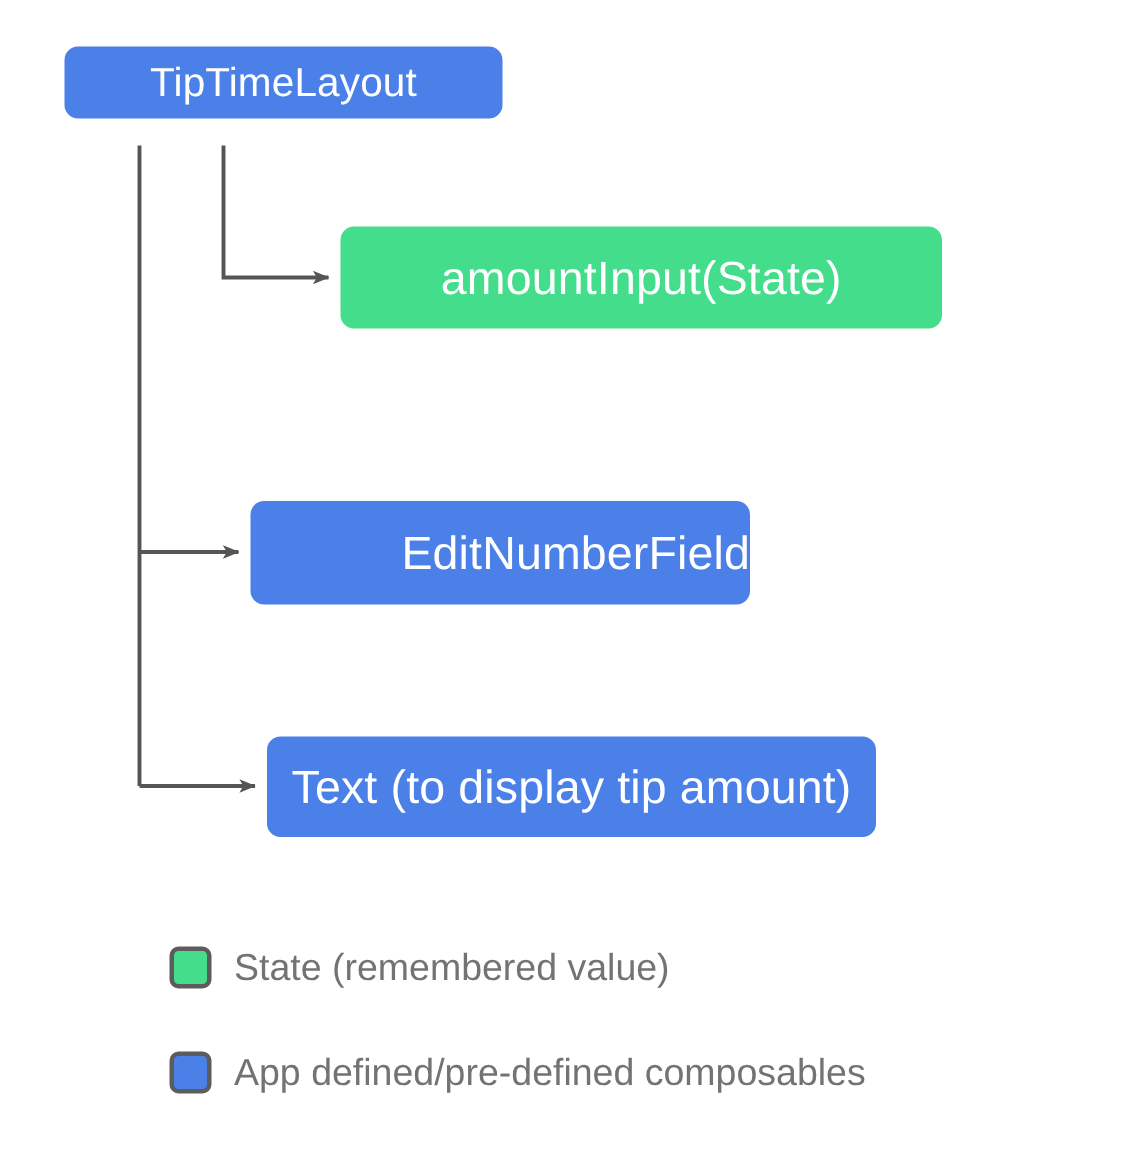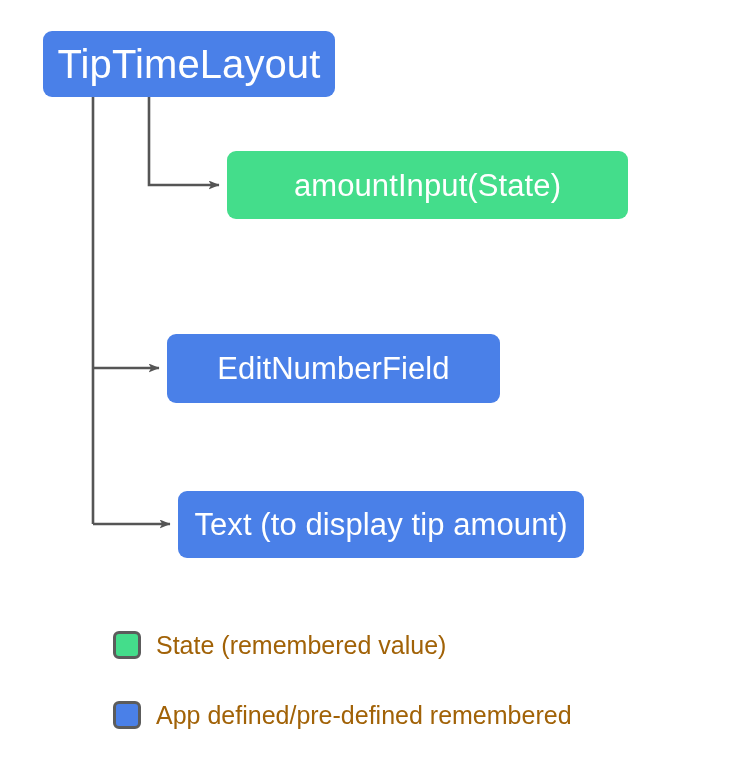--- a/index.html
+++ b/index.html
@@ -45,30 +45,31 @@
     user-select: none;
   }
   .node-label {
     display: block;
     line-height: 1;
   }
   .node-composable { background: #4a80e8; }
   .node-state      { background: #44dd8b; }
 
   #node-tiptimelayout {
-    left: 43px;  top: 31px;  width: 292px; height: 66px;
-    font-size: 40px;
+    left: 43px;  top: 31px;  width: 292px; height: 48px;
+    font-size: 27px;
   }
   #node-amountinput {
     left: 227px; top: 151px; width: 401px; height: 68px;
     font-size: 31px;
   }
   #node-editnumberfield {
     left: 167px; top: 334px; width: 333px; height: 69px;
     font-size: 31px;
+    justify-content: flex-end;
   }
   #node-textdisplay {
     left: 178px; top: 491px; width: 406px; height: 67px;
     font-size: 31px;
   }
 
   
   #legend {
     position: absolute;
     left: 113px;
@@ -85,21 +86,21 @@
     box-sizing: border-box;
     width: 28px;
     height: 28px;
     border: 3px solid #5c5c5c;
     border-radius: 6px;
     flex: 0 0 auto;
   }
   .legend-text {
     margin-left: 15px;
     font-size: 25px;
-    color: #a16207;
+    color: #737373;
     line-height: 1;
     white-space: nowrap;
   }
 </style>
 </head>
 <body>
 
 <div id="canvas">
 
   <svg id="edges" viewBox="0 0 748 769" width="748" height="769" xmlns="http://www.w3.org/2000/svg">
@@ -136,18 +137,18 @@
 
   <div id="legend">
 
     <div class="legend-row">
       <span class="legend-swatch" style="background:#44dd8b;"></span>
       <span class="legend-text">State (remembered value)</span>
     </div>
 
     <div class="legend-row">
       <span class="legend-swatch" style="background:#4a80e8;"></span>
-      <span class="legend-text">App defined/pre-defined remembered</span>
+      <span class="legend-text">App defined/pre-defined composables</span>
     </div>
 
   </div>
 
 </div>
 
 </body></html>

